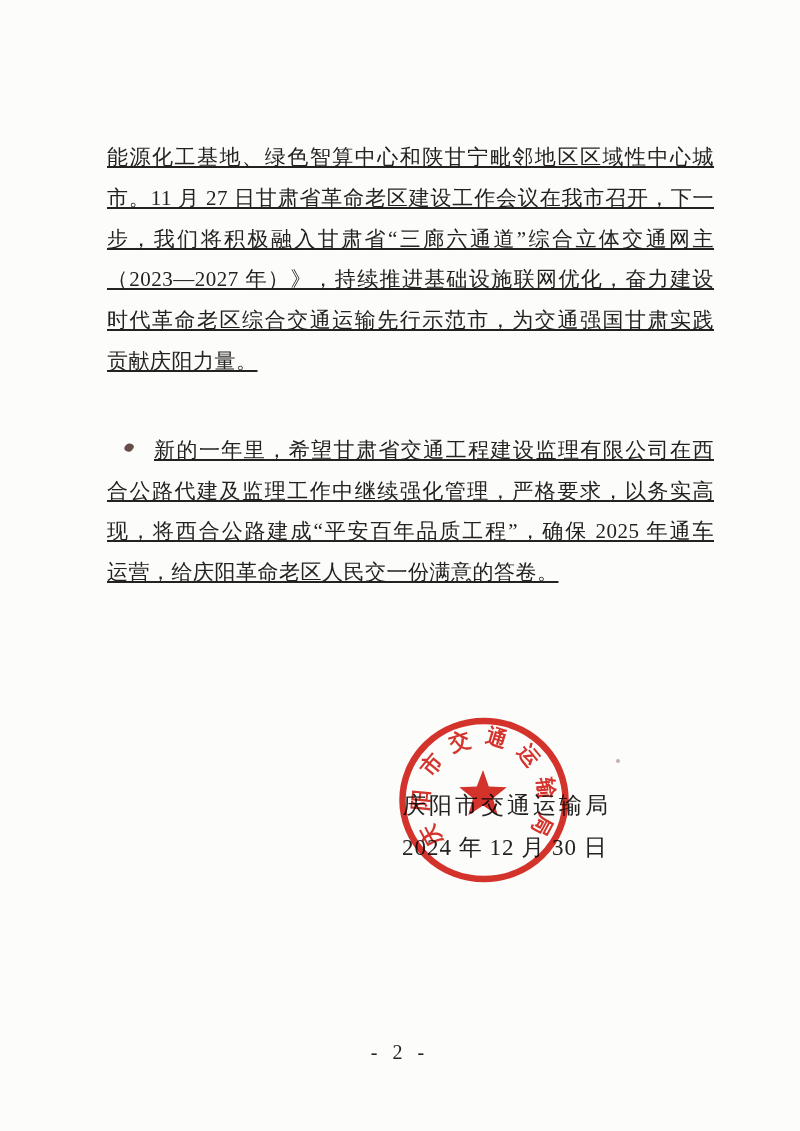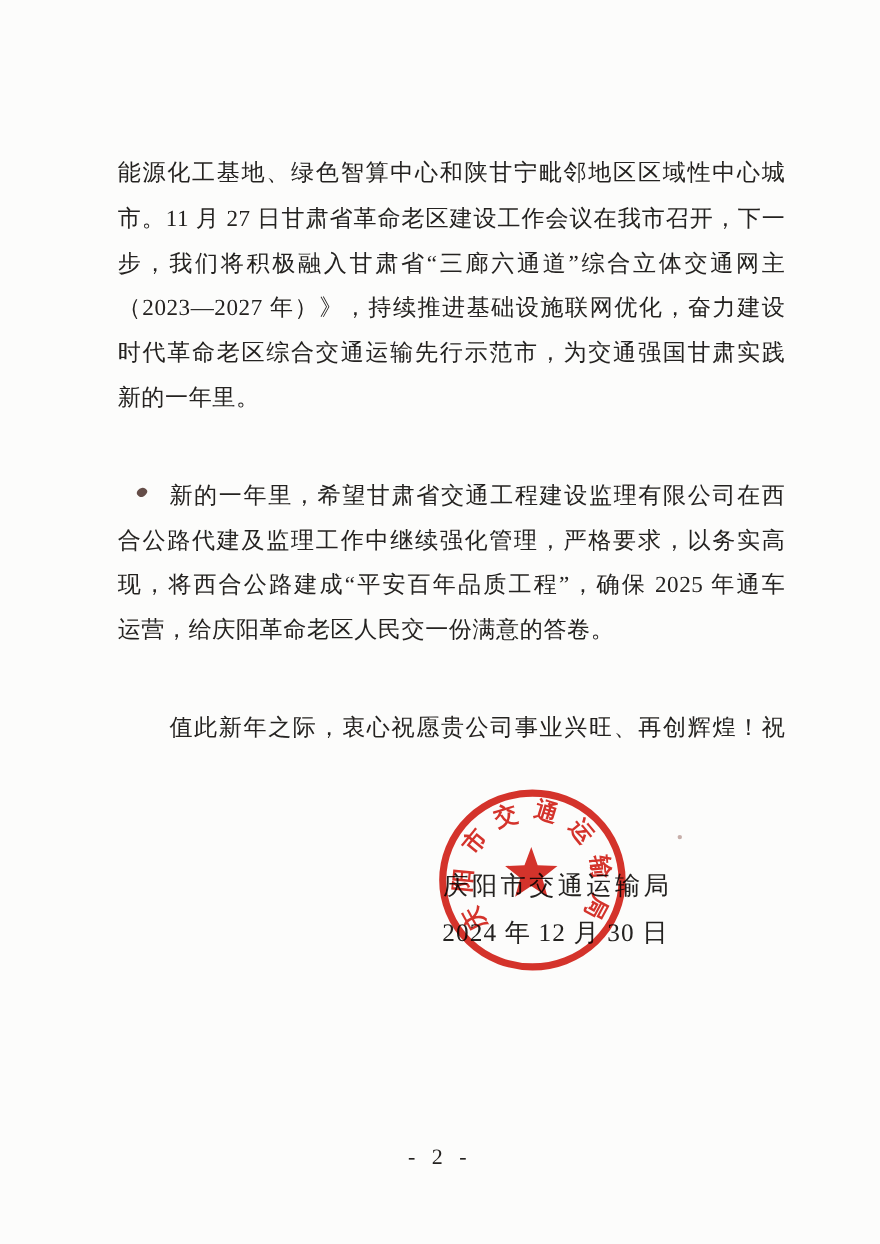--- a/index.html
+++ b/index.html
@@ -12,20 +12,21 @@
   }
   .page { position:absolute; inset:0; }
 
   
   .textblock { position:absolute; left:107px; top:137px; width:607px; }
   .line {
     height:40.8px; line-height:40.8px;
     font-size:21px; color:#242220;
     overflow:hidden;
     letter-spacing:0.5px;
+    text-decoration:underline;
   }
   .just { text-align:justify; text-align-last:justify; }
   .indent { text-indent:47px;margin-top:48px; }
 
   
   .sig-org {
     position:absolute; left:403px; top:792px;
     font-size:23px; line-height:28px; letter-spacing:3px; color:#242220;
   }
   .sig-date {
@@ -72,26 +73,25 @@
 <body>
 
 <div class="page">
 
   <div class="textblock">
     <div class="line just">能源化工基地、绿色智算中心和陕甘宁毗邻地区区域性中心城</div>
     <div class="line just">市。11 月 27 日甘肃省革命老区建设工作会议在我市召开，下一</div>
     <div class="line just">步，我们将积极融入甘肃省“三廊六通道”综合立体交通网主</div>
     <div class="line just">（2023—2027 年）》，持续推进基础设施联网优化，奋力建设新</div>
     <div class="line just">时代革命老区综合交通运输先行示范市，为交通强国甘肃实践</div>
-    <div class="line">新的一年里。</div>
+    <div class="line">贡献庆阳力量。</div>
     <div class="line just indent">新的一年里，希望甘肃省交通工程建设监理有限公司在西</div>
     <div class="line just">合公路代建及监理工作中继续强化管理，严格要求，以务实高</div>
     <div class="line just">现，将西合公路建成“平安百年品质工程”，确保 2025 年通车</div>
     <div class="line">运营，给庆阳革命老区人民交一份满意的答卷。</div>
-    <div class="line just indent">值此新年之际，衷心祝愿贵公司事业兴旺、再创辉煌！祝</div>
   </div>
 
   <div class="speck1"></div>
   <div class="speck2"></div>
 
   <div class="sig-org">庆阳市交通运输局</div>
   <div class="sig-date">2024 年 12 月 30 日</div>
 
   <svg class="seal" viewBox="0 0 174 172">
     <defs>

